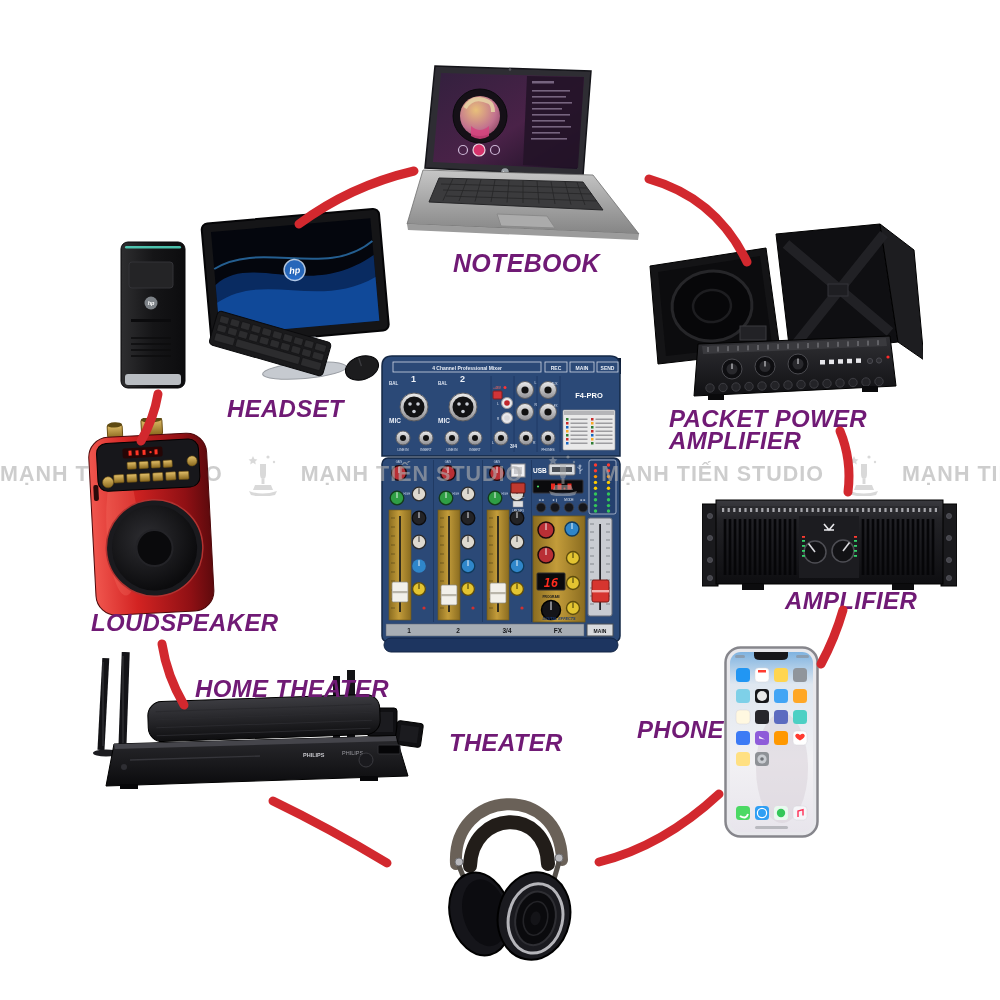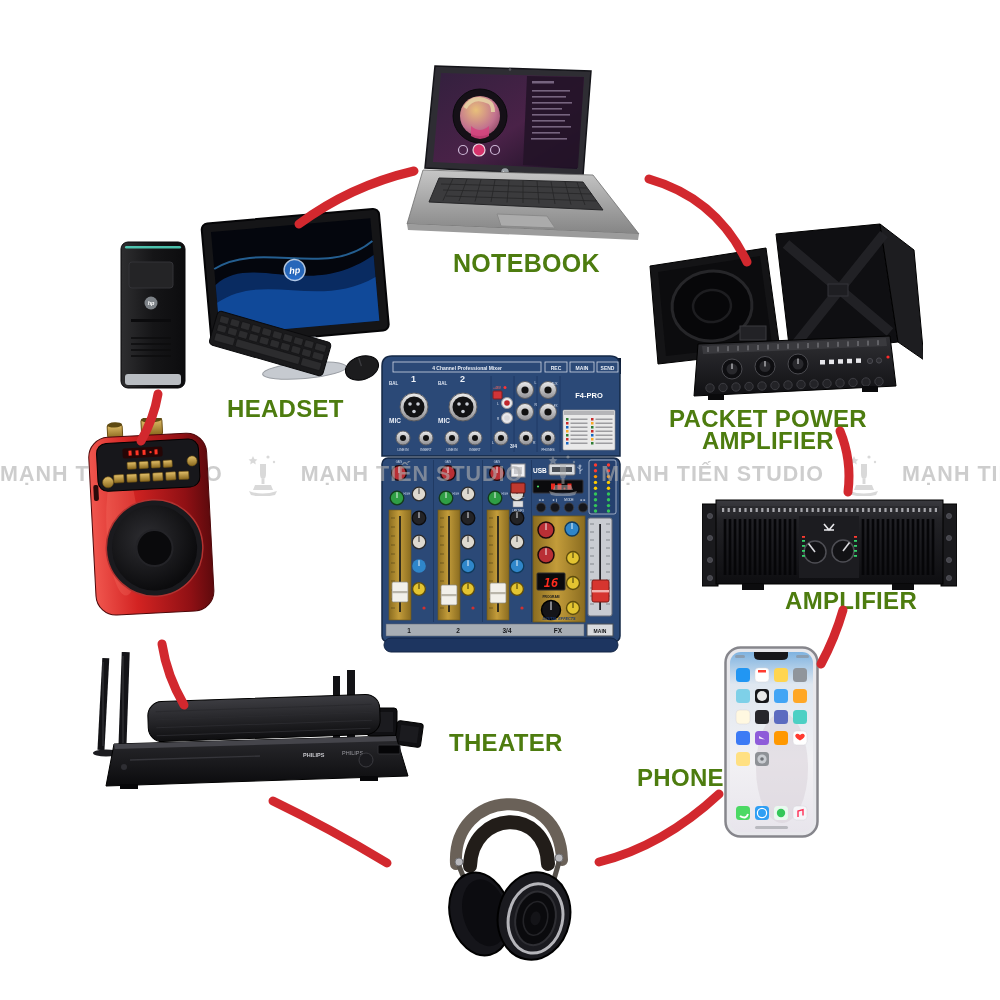--- a/index.html
+++ b/index.html
@@ -1,20 +1,20 @@
 <!DOCTYPE html>
 <html><head>
 <meta charset="utf-8">
 <style>
   html,body{margin:0;padding:0;background:#ffffff;font-family:"Liberation Sans",sans-serif;}
   #canvas{position:relative;width:1000px;height:1000px;background:#ffffff;overflow:hidden;}
   .device{position:absolute;z-index:3;}
   #mixer-wrap{position:absolute;z-index:1;}
-  .device-label{position:absolute;z-index:5;font-weight:bold;font-size:24px;color:#4d7c0f;letter-spacing:.3px;white-space:nowrap;}
-  .two-line{line-height:22px;text-align:center;}
+  .device-label{position:absolute;z-index:5;font-weight:bold;font-size:24px;color:#701a75;letter-spacing:.3px;white-space:nowrap;font-style:italic;}
+  .two-line{line-height:22px;}
   #watermark{position:absolute;left:0;top:450px;width:100%;height:48px;display:flex;align-items:center;gap:18px;z-index:2;white-space:nowrap;overflow:hidden;}
   .wm-text{font-weight:bold;font-size:21.5px;letter-spacing:1px;color:rgba(175,175,175,0.62);flex:0 0 auto;}
   .wm-logo{flex:0 0 auto;opacity:.5;}
   #arrows{position:absolute;left:0;top:0;z-index:6;pointer-events:none;}
   svg text{font-family:"Liberation Sans",sans-serif;}
   .seg{font-family:"DejaVu Sans Mono",monospace;}
 </style>
 </head>
 <body>
 
@@ -979,22 +979,24 @@
     </svg>
     <span class="wm-text">MẠNH TIẾN STUDIO</span>
   </div>
 
   <div class="device-label" style="left:453px;top:249px;font-size:25px">NOTEBOOK</div>
   <div class="device-label" style="left:227px;top:395px">HEADSET</div>
   <div class="device-label two-line" style="left:669px;top:408px">
     <div>PACKET POWER</div>
     <div>AMPLIFIER</div>
   </div>
+  <div class="device-label" style="left:91px;top:609px">LOUDSPEAKER</div>
+  <div class="device-label" style="left:195px;top:675px">HOME THEATER</div>
   <div class="device-label" style="left:449px;top:729px">THEATER</div>
-  <div class="device-label" style="left:637px;top:764px">PHONE</div>
+  <div class="device-label" style="left:637px;top:716px">PHONE</div>
   <div class="device-label" style="left:785px;top:587px">AMPLIFIER</div>
 
   <svg id="arrows" width="1000" height="1000" viewBox="0 0 1000 1000">
     <g fill="none" stroke="#d2282e" stroke-width="9" stroke-linecap="round">
       <path d="M299,224 Q350,186 414,171"></path>
       <path d="M649,179 Q716,198 747,262"></path>
       <path d="M840,431 Q852,460 848,492"></path>
       <path d="M843,610 Q835,638 821,664"></path>
       <path d="M599,862 Q663,846 719,794"></path>
       <path d="M273,801 Q329,828 387,863"></path>

